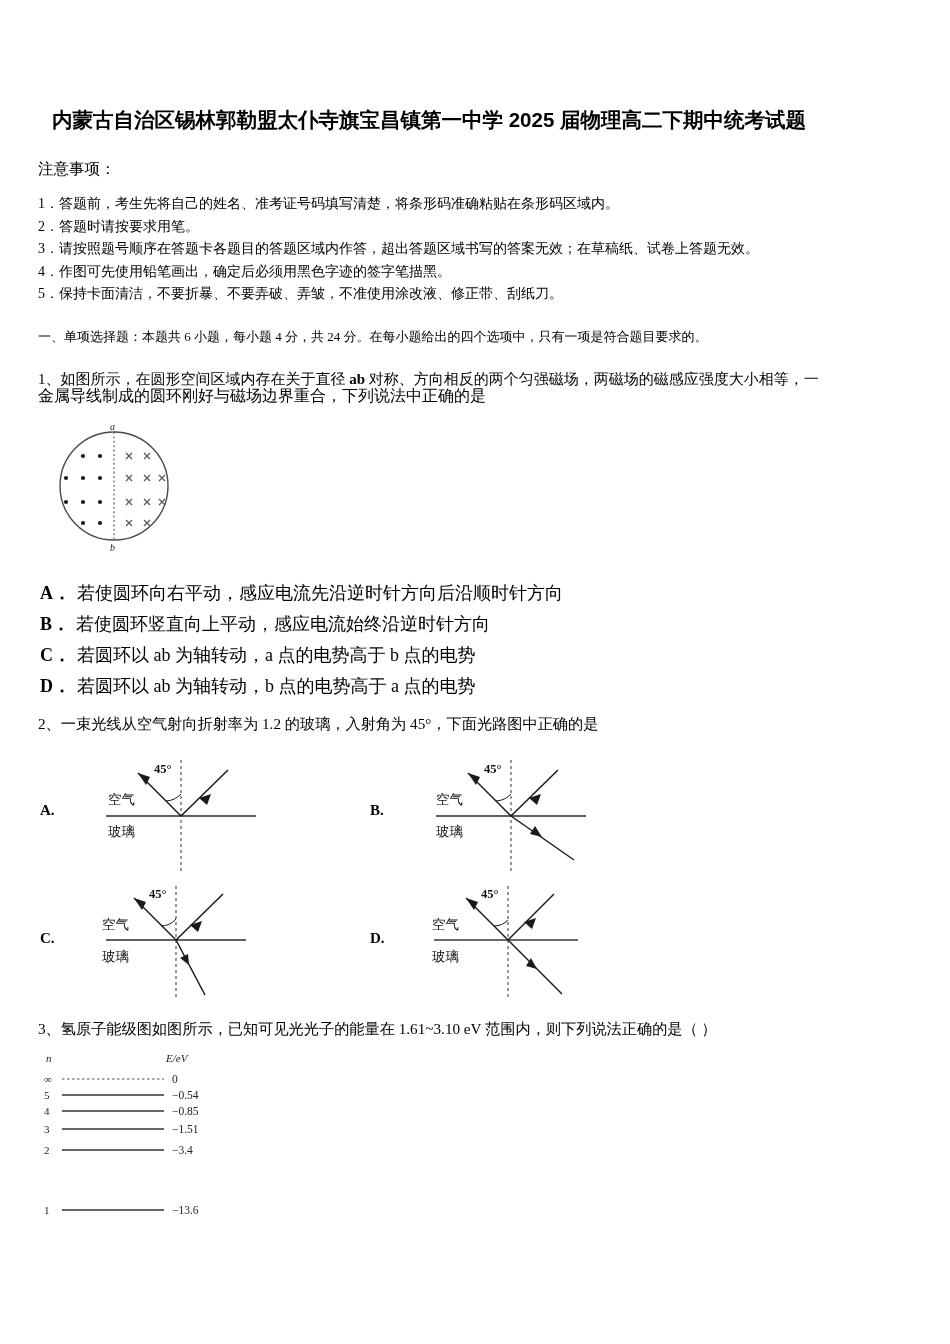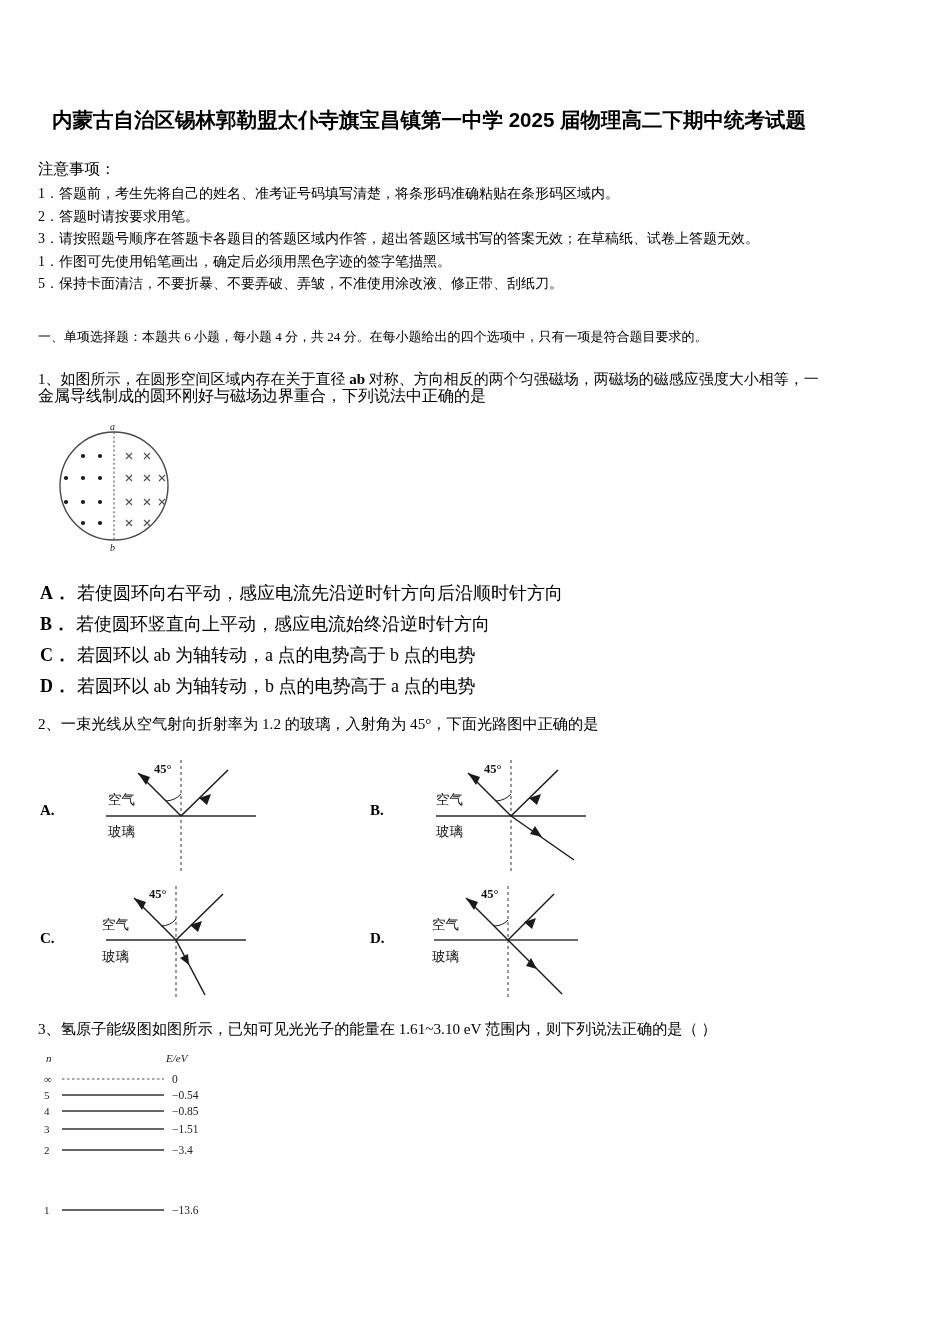--- a/index.html
+++ b/index.html
@@ -40,21 +40,21 @@
   .notice-wrap {
     position: absolute;
     left: 38px;
     top: 158px;
     width: 890px;
   }
   .notice-head {
     font-size: 15.5px;
     line-height: 21px;
     font-family: Liberation Serif, serif;
-    margin-bottom: 4px;
+    margin-bottom: 14px;
   }
   .notice-item {
     font-size: 14px;
     line-height: 22.5px;
     white-space: nowrap;
   }
 
   
   .section-head {
     position: absolute;
@@ -168,21 +168,21 @@
 
 <div class="page">
 
   <div class="doc-title">内蒙古自治区锡林郭勒盟太仆寺旗宝昌镇第一中学 2025 届物理高二下期中统考试题</div>
 
   <div class="notice-wrap">
     <div class="notice-head">注意事项：</div>
     <div class="notice-item">1．答题前，考生先将自己的姓名、准考证号码填写清楚，将条形码准确粘贴在条形码区域内。</div>
     <div class="notice-item">2．答题时请按要求用笔。</div>
     <div class="notice-item">3．请按照题号顺序在答题卡各题目的答题区域内作答，超出答题区域书写的答案无效；在草稿纸、试卷上答题无效。</div>
-    <div class="notice-item">1．作图可先使用铅笔画出，确定后必须用黑色字迹的签字笔描黑。</div>
+    <div class="notice-item">4．作图可先使用铅笔画出，确定后必须用黑色字迹的签字笔描黑。</div>
     <div class="notice-item">5．保持卡面清洁，不要折暴、不要弄破、弄皱，不准使用涂改液、修正带、刮纸刀。</div>
   </div>
 
   <div class="section-head">一、单项选择题：本题共 6 小题，每小题 4 分，共 24 分。在每小题给出的四个选项中，只有一项是符合题目要求的。</div>
 
   <div class="q1-line1"><span>1、如图所示，在圆形空间区域内存在关于直径 </span><span class="bold">ab</span><span> 对称、方向相反的两个匀强磁场，两磁场的磁感应强度大小相等，一</span></div>
   <div class="q1-line2">金属导线制成的圆环刚好与磁场边界重合，下列说法中正确的是</div>
 
   <div class="fig-circle">
     <svg width="130" height="135" viewBox="0 0 130 135">

